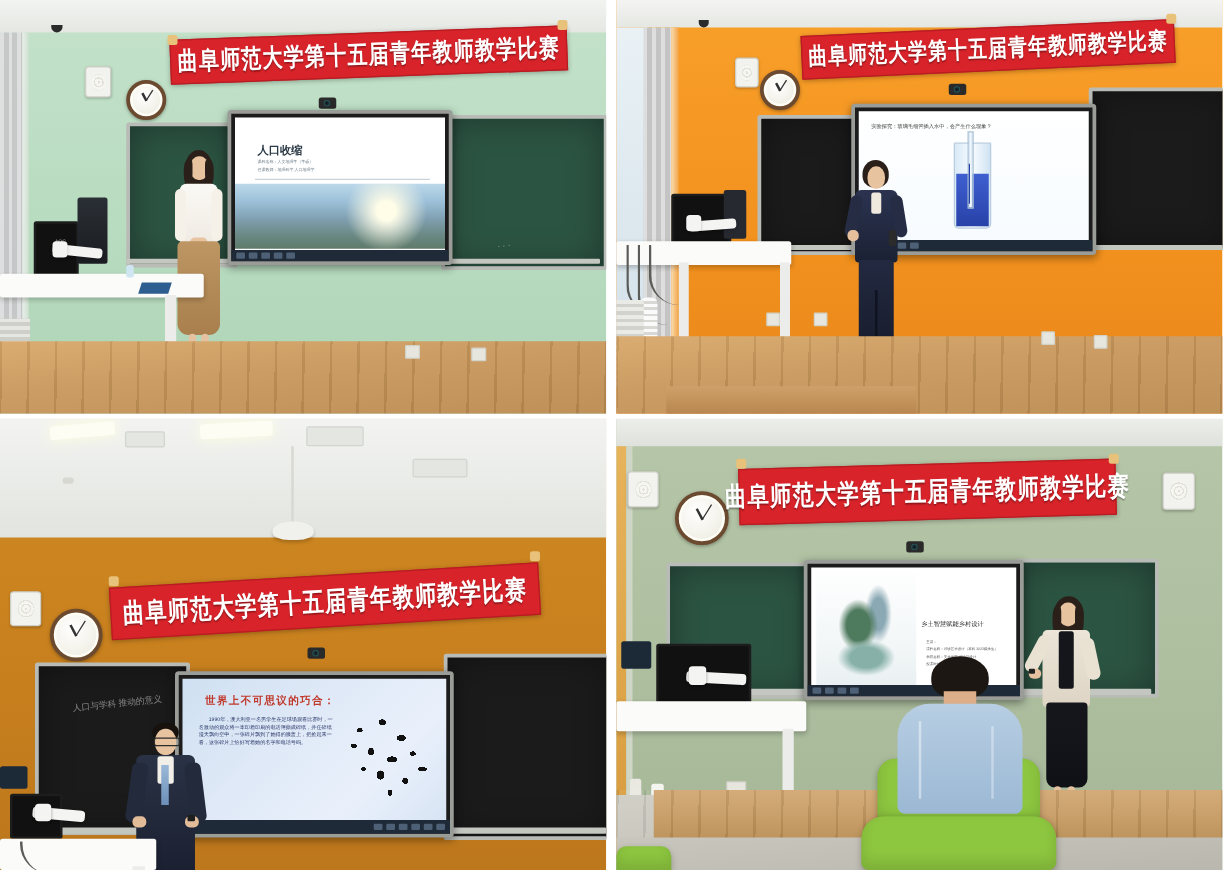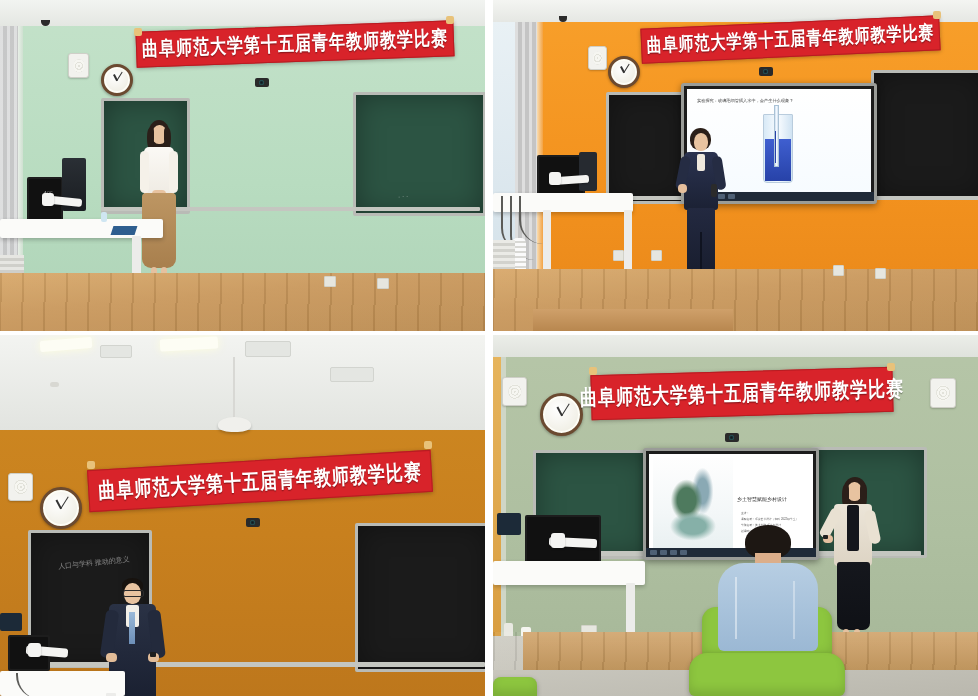--- a/index.html
+++ b/index.html
@@ -148,20 +148,43 @@
     <div class="bannertie" style="left:134px;top:28px;"></div>
     <div class="bannertie" style="left:446px;top:16px;"></div>
 
     <div class="cam" style="left:255px;top:78px;"></div>
 
     <div class="board" style="left:101px;top:98px;width:83px;height:110px;"></div>
     <div class="board" style="left:353px;top:92px;width:127px;height:118px;"></div>
     <div class="boardtray" style="left:101px;top:207px;width:379px;height:4px;"></div>
     <div class="chalk" style="left:398px;top:193px;">· · ·</div>
 
+    <div class="screen" style="left:182px;top:88px;width:174px;height:118px;">
+      <div class="slide">
+        <div class="s-title" style="left:18px;top:20px;font-size:9px;">人口收缩</div>
+        <div class="s-sub" style="left:18px;top:33px;font-size:3.2px;">课程名称：人文地理学（学硕）</div>
+        <div class="s-sub" style="left:18px;top:40px;font-size:3.2px;">任课教师：地理科学 人口地理学</div>
+        <div class="s-rule" style="left:16px;top:49px;width:140px;"></div>
+        <div class="s-photo" style="left:0;top:53px;right:0;height:52px;"></div>
+        <div class="s-dots" style="left:70px;top:108px;">
+          <i></i>
+            <i></i>
+            <i></i>
+            <i></i>
+            <i></i>
+        </div>
+      </div>
+      <div class="screenbar">
+        <i></i>
+        <i></i>
+        <i></i>
+        <i></i>
+        <i></i>
+      </div>
+    </div>
 
     <div class="person" style="left:132px;top:120px;width:54px;height:190px;">
       <div class="hair" style="left:16px;top:0;width:22px;height:29px;"></div>
       <div class="head" style="left:20px;top:5px;width:15px;height:19px;"></div>
       <div class="hair" style="left:15px;top:8px;width:7px;height:22px;border-radius:40% 20% 50% 50%;"></div>
       <div class="hair" style="left:32px;top:8px;width:7px;height:22px;border-radius:20% 40% 50% 50%;"></div>
       <div class="torso" style="left:12px;top:27px;width:30px;height:48px;background:linear-gradient(180deg,#fbf9f5,#efebe3);"></div>
       <div class="arm" style="left:8px;top:31px;width:9px;height:42px;background:#f5f1e9;"></div>
       <div class="arm" style="left:37px;top:31px;width:9px;height:42px;background:#f5f1e9;"></div>
       <div style="position:absolute;left:20px;top:70px;width:14px;height:8px;background:#e8c3a0;border-radius:4px;"></div>
@@ -303,20 +326,35 @@
     <div class="bannertie" style="left:87px;top:126px;"></div>
     <div class="bannertie" style="left:424px;top:106px;"></div>
 
     <div class="cam" style="left:246px;top:183px;"></div>
 
     <div class="board dark" style="left:28px;top:195px;width:118px;height:132px;"></div>
     <div class="board dark" style="left:355px;top:188px;width:130px;height:143px;"></div>
     <div class="chalk" style="left:58px;top:223px;font-size:7px;">人口与学科 推动的意义</div>
     <div class="boardtray" style="left:28px;top:327px;width:457px;height:5px;"></div>
 
+    <div class="screen" style="left:140px;top:202px;width:217px;height:127px;">
+      <div class="slide" style="background:linear-gradient(135deg,#cfe0f2 0%,#dfe9f7 38%,#e9f0fb 70%,#d6e3f4 100%);">
+        <div class="redtitle" style="left:18px;top:12px;font-size:8.5px;letter-spacing:1px;">世界上不可思议的巧合：</div>
+        <div class="bodytxt" style="left:13px;top:30px;width:108px;font-size:4.1px;text-indent:8px;">1990年，澳大利亚一名男学生在足球场观看比赛时，一名激动的观众将一本印着印刷的电话簿撕成碎纸，并任碎纸漫天飘向空中，一张碎片飘到了她得的膝盖上，把捡起来一看，这张碎片上恰好写着她的名字和电话号码。</div>
+        <div class="ink" style="left:128px;top:24px;width:76px;height:78px;"></div>
+      </div>
+      <div class="screenbar" style="height:11px;justify-content:flex-end;">
+        <i></i>
+        <i></i>
+        <i></i>
+        <i></i>
+        <i></i>
+        <i></i>
+      </div>
+    </div>
 
     <div class="person" style="left:100px;top:243px;width:64px;height:122px;">
       <div class="hair" style="left:22px;top:0;width:21px;height:15px;background:#17120e;"></div>
       <div class="head" style="left:24px;top:5px;width:17px;height:21px;"></div>
       <div style="position:absolute;left:23px;top:12px;width:19px;height:5px;border:1px solid #2b2b2b;border-radius:2px;"></div>
       <div class="torso" style="left:9px;top:26px;width:47px;height:96px;background:linear-gradient(180deg,#2a3245,#1a2031);"></div>
       <div style="position:absolute;left:26px;top:27px;width:13px;height:22px;background:#f2efe8;border-radius:2px;"></div>
       <div style="position:absolute;left:29px;top:34px;width:6px;height:32px;background:linear-gradient(180deg,#9ab9d8,#6d8fb8);"></div>
       <div class="arm" style="left:3px;top:32px;width:13px;height:48px;background:#232a3c;transform:rotate(8deg);"></div>
       <div class="arm" style="left:50px;top:32px;width:13px;height:48px;background:#232a3c;transform:rotate(-7deg);"></div>

